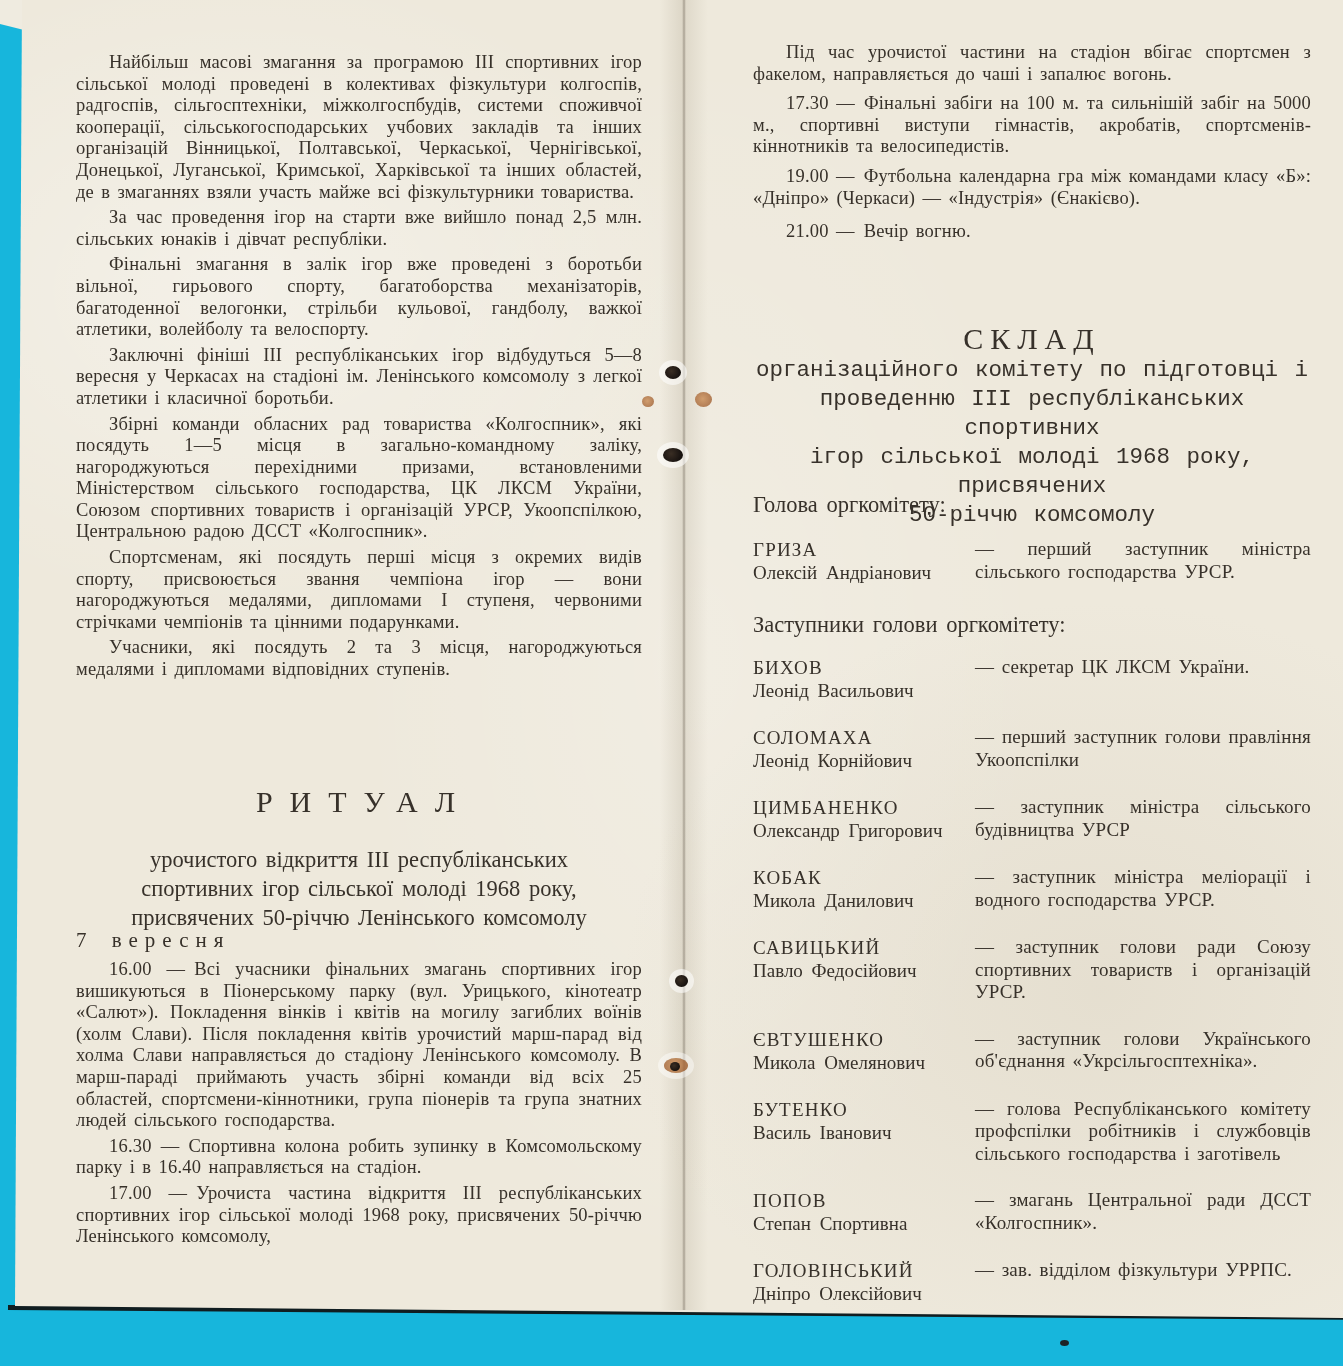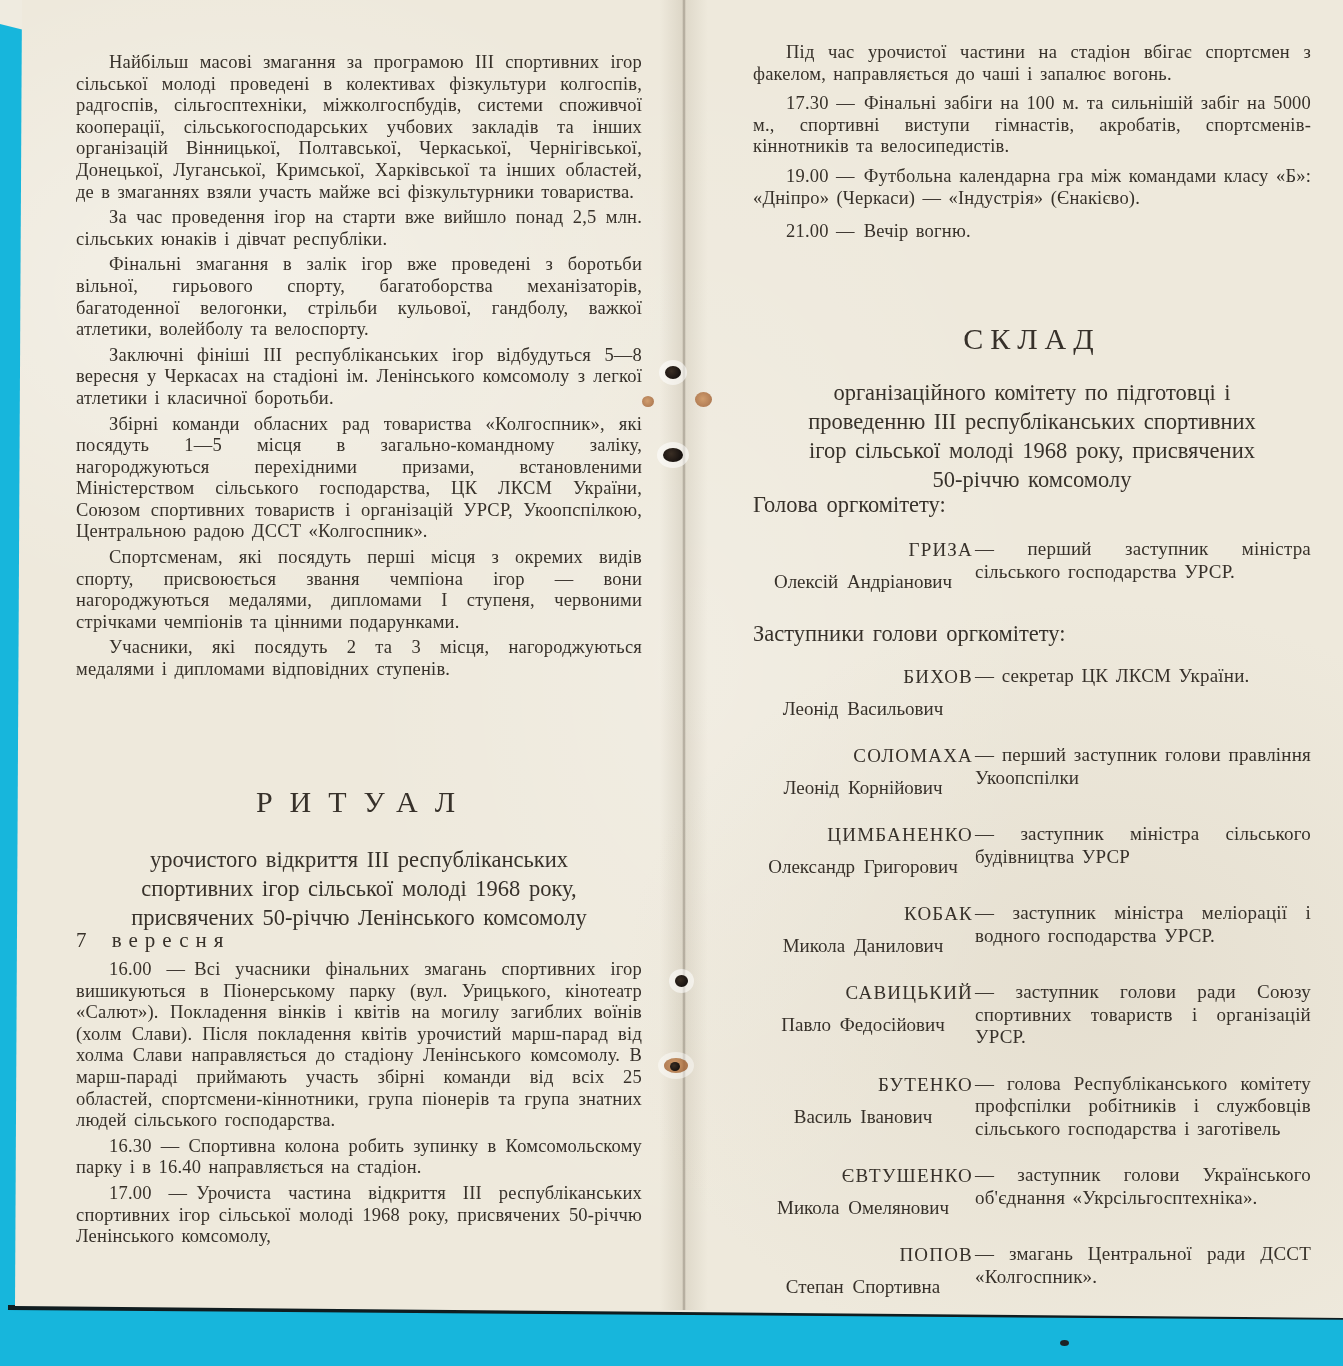--- a/index.html
+++ b/index.html
@@ -63,22 +63,22 @@
     font-size:21px;letter-spacing:7px;margin:0;font-weight:400;word-spacing:6px;
   }
   .h-sklad{
     text-align:center;font-size:30px;letter-spacing:7px;margin:0;font-weight:400;
   }
   .h-center{
     font-size:22.5px;margin:0;font-weight:400;word-spacing:3px;
   }
   .entry{display:flex;margin:0 0 24px 0;}
   .entry-name{width:220px;flex:0 0 220px;font-size:19px;line-height:23px;}
-  .surname{text-align:right;letter-spacing:1.2px;}
-  .given{text-align:center;word-spacing:4px;margin-top:9px;}
+  .surname{text-align:left;letter-spacing:1.2px;}
+  .given{text-align:left;word-spacing:4px;}
   .entry-role{
     flex:1;margin-left:2px;font-size:19px;line-height:22.5px;
     text-align:justify;letter-spacing:0.2px;word-spacing:2.5px;
   }
 </style>
 </head>
 <body>
 
 <div class="canvas">
   <div class="corner-sliver"></div>
@@ -135,21 +135,21 @@
       <p class="para" style="margin-top:8px;">
         <span class="time">19.00 —</span><span>Футбольна календарна гра між командами класу «Б»: «Дніпро» (Черкаси) — «Індустрія» (Єнакієво).</span>
       </p>
       <p class="para" style="margin-top:12px;">
         <span class="time">21.00 —</span><span>Вечір вогню.</span>
       </p>
     </div>
 
     <div class="col-right" style="top:322px;">
       <h1 class="h-sklad">СКЛАД</h1>
-      <div class="h-sub" style="margin-top:22px;">
+      <div class="h-sub" style="font-family:Liberation Mono, monospace;">
         <div>організаційного комітету по підготовці і</div>
         <div>проведенню III республіканських спортивних</div>
         <div>ігор сільської молоді 1968 року, присвячених</div>
         <div>50-річчю комсомолу</div>
       </div>
     </div>
 
     <div class="col-right" style="top:492px;">
       <h2 class="h-center">Голова оргкомітету:</h2>
 
@@ -198,36 +198,36 @@
       <div class="entry">
         <div class="entry-name">
           <div class="surname">САВИЦЬКИЙ</div>
           <div class="given">Павло Федосійович</div>
         </div>
         <div class="entry-role">— заступник голови ради Союзу спортивних товариств і організацій УРСР.</div>
       </div>
 
       <div class="entry">
         <div class="entry-name">
+          <div class="surname">ЄВТУШЕНКО</div>
+          <div class="given">Микола Омелянович</div>
+        </div>
+        <div class="entry-role">— заступник голови Українського об'єднання «Укрсільгосптехніка».</div>
+      </div>
+
+      <div class="entry">
+        <div class="entry-name">
           <div class="surname">БУТЕНКО</div>
           <div class="given">Василь Іванович</div>
         </div>
         <div class="entry-role">— голова Республіканського комітету профспілки робітників і службовців сільського господарства і заготівель</div>
       </div>
 
       <div class="entry">
         <div class="entry-name">
-          <div class="surname">ЄВТУШЕНКО</div>
-          <div class="given">Микола Омелянович</div>
-        </div>
-        <div class="entry-role">— заступник голови Українського об'єднання «Укрсільгосптехніка».</div>
-      </div>
-
-      <div class="entry">
-        <div class="entry-name">
           <div class="surname">ПОПОВ</div>
           <div class="given">Степан Спортивна</div>
         </div>
         <div class="entry-role">— змагань Центральної ради ДССТ «Колгоспник».</div>
       </div>
 
       <div class="entry" style="margin-bottom:0;">
         <div class="entry-name">
           <div class="surname">ГОЛОВІНСЬКИЙ</div>
           <div class="given">Дніпро Олексійович</div>

